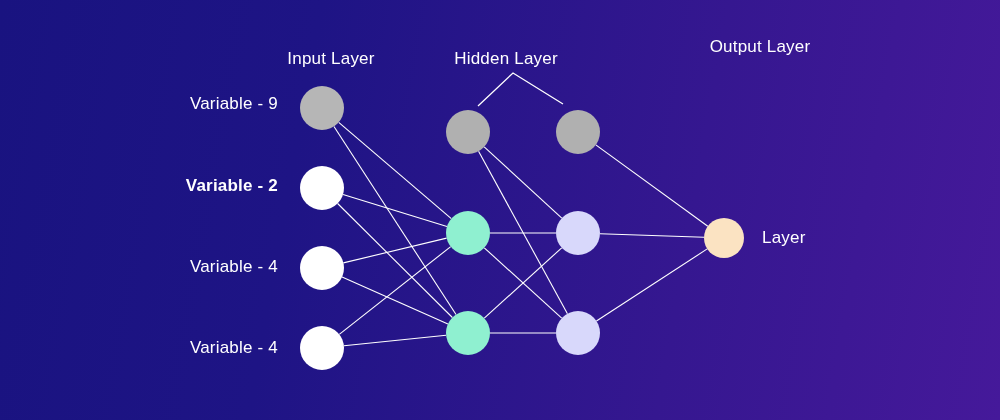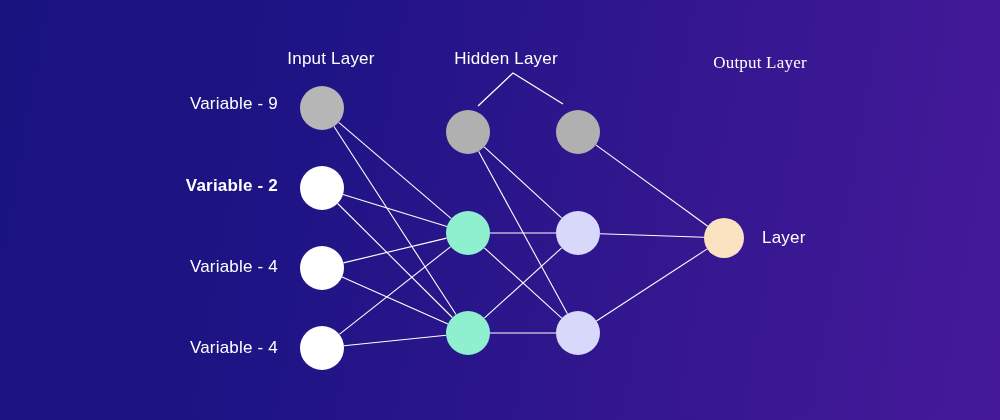--- a/index.html
+++ b/index.html
@@ -91,21 +91,21 @@
         <circle cx="578" cy="132" r="22" fill="#b0b0b0"></circle>
         <circle cx="578" cy="233" r="22" fill="#d8d8fb"></circle>
         <circle cx="578" cy="333" r="22" fill="#d8d8fb"></circle>
         <circle cx="724" cy="238" r="20" fill="#fbe3c2"></circle>
       </g>
   </svg>
 
   <div id="labels-group">
       <div class="layer-label" style="left: 331px; top: 59px;">Input Layer</div>
       <div class="layer-label" style="left: 506px; top: 59px;">Hidden Layer</div>
-      <div class="layer-label" style="left: 760px; top: 63px; font-family: Liberation Serif, serif;">Output Layer</div>
+      <div class="layer-label" style="left: 760px; top: 47px;">Output Layer</div>
       <div class="var-label" style="left: 278px; top: 104px;">Variable - 9</div>
       <div class="var-label" style="left: 278px; top: 186px; font-weight: bold;">Variable - 2</div>
       <div class="var-label" style="left: 278px; top: 267px;">Variable - 4</div>
       <div class="var-label" style="left: 278px; top: 348px;">Variable - 4</div>
       <div class="out-label" style="left: 762px; top: 238px;">Layer</div>
     </div>
 
 </div>
 
 </body></html>

